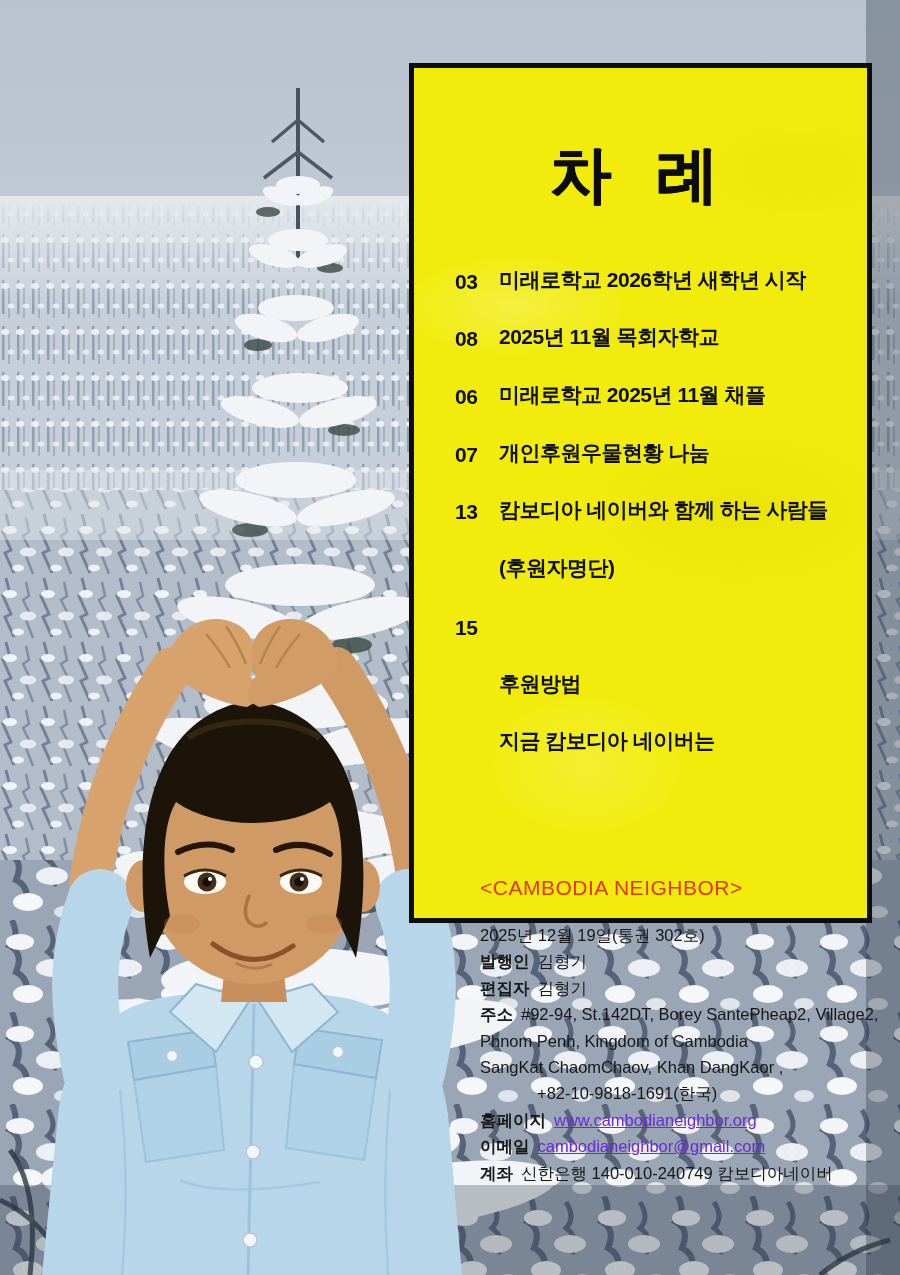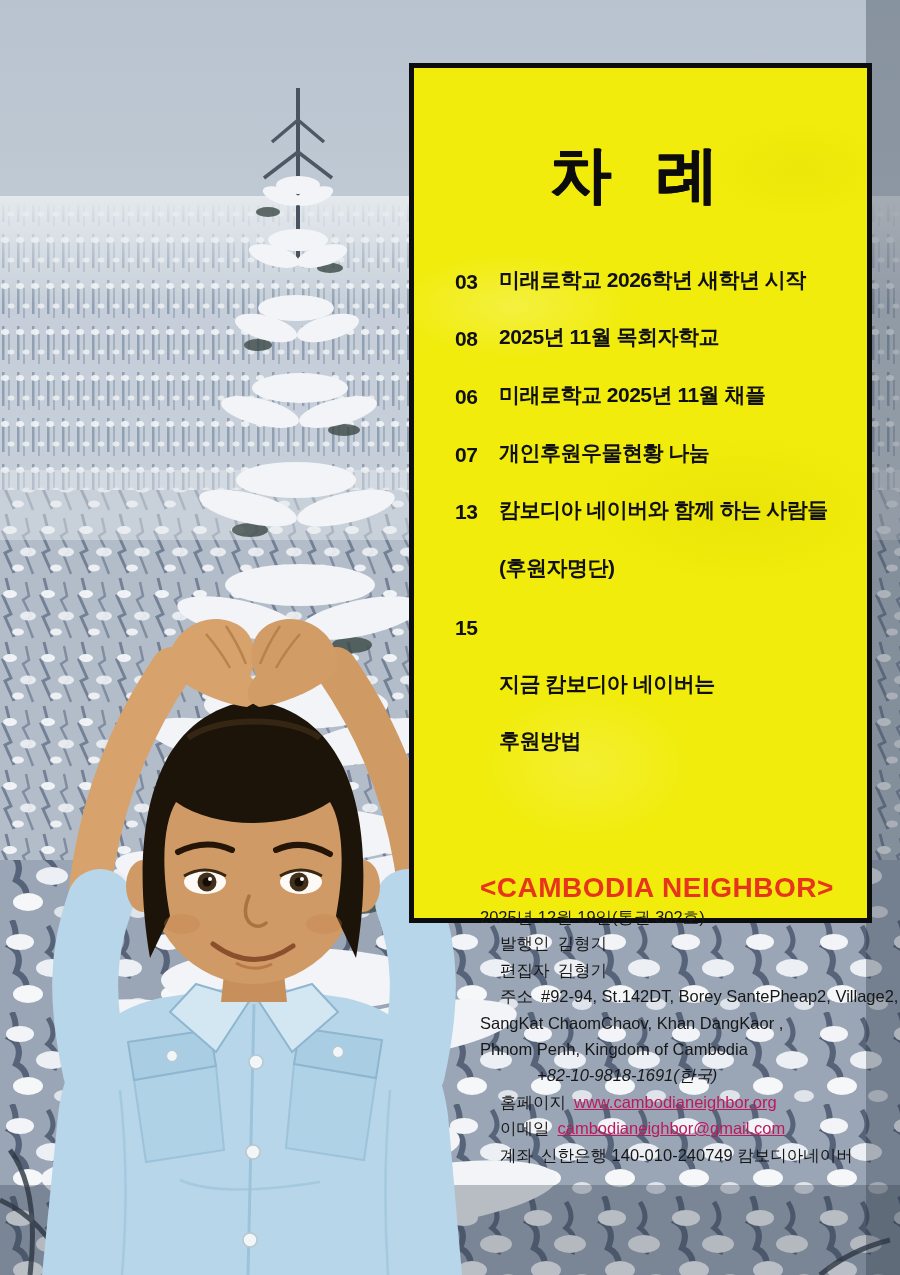--- a/index.html
+++ b/index.html
@@ -27,25 +27,25 @@
     font-size:62px;font-weight:900;color:#0c0c0c;letter-spacing:14px;
     text-shadow:1px 0 0 #0c0c0c;line-height:1;white-space:nowrap;
   }
   .toc{position:absolute;left:41px;top:168px;right:14px;}
   .toc-row{display:flex;align-items:flex-end;height:57.7px;
     font-size:21px;font-weight:700;color:#101010;letter-spacing:-0.5px;white-space:nowrap;}
   .toc-num{flex:0 0 44px;}
   
   .pub{position:absolute;left:66px;top:806px;right:10px;
     font-size:16.5px;line-height:26.4px;color:#171717;white-space:nowrap;}
-  .pub-heading{font-size:28px;font-weight:700;color:#e8341c;letter-spacing:.5px;
-    margin-bottom:2px;line-height:28px;}
-  .plabel{font-weight:400;margin-right:8px;margin-left:20px;}
-  .indent{padding-left:57px;font-style:italic;}
-  .link{color:#be185d;text-decoration:underline;cursor:pointer;}
+  .pub-heading{font-size:21px;font-weight:400;color:#e8341c;letter-spacing:.5px;
+    margin-bottom:20px;line-height:28px;}
+  .plabel{font-weight:700;margin-right:8px;}
+  .indent{padding-left:57px;}
+  .link{color:#6d28d9;text-decoration:underline;cursor:pointer;}
 </style>
 </head>
 <body>
 
 <svg class="bg" viewBox="0 0 900 1275" aria-hidden="true">
   <defs>
     <linearGradient id="sky" x1="0" y1="0" x2="0" y2="1">
       <stop offset="0" stop-color="#b9c3cf"></stop>
       <stop offset="0.55" stop-color="#cfd8e0"></stop>
       <stop offset="1" stop-color="#e7ebef"></stop>
@@ -256,47 +256,47 @@
     </div>
     <div class="toc-row">
       <span class="toc-num"></span>
       <span class="toc-label">(후원자명단)</span>
     </div>
     <div class="toc-row">
       <span class="toc-num">15</span>
     </div>
     <div class="toc-row">
       <span class="toc-num"></span>
+      <span class="toc-label">후원방법</span>
+    </div>
+    <div class="toc-row">
+      <span class="toc-num"></span>
       <span class="toc-label">지금 캄보디아 네이버는</span>
-    </div>
-    <div class="toc-row">
-      <span class="toc-num"></span>
-      <span class="toc-label">후원방법</span>
     </div>
   </div>
 
   <div class="pub">
     <div class="pub-heading">&lt;CAMBODIA NEIGHBOR&gt;</div>
     <div class="pub-line">
       <span>2025년 12월 19일(통권 302호)</span>
     </div>
     <div class="pub-line">
       <span class="plabel">발행인</span><span>김형기</span>
     </div>
     <div class="pub-line">
       <span class="plabel">편집자</span><span>김형기</span>
     </div>
     <div class="pub-line">
       <span class="plabel">주소</span><span>#92-94, St.142DT, Borey SantePheap2, Village2,</span>
     </div>
     <div class="pub-line">
+      <span>Phnom Penh, Kingdom of Cambodia</span>
+    </div>
+    <div class="pub-line">
       <span>SangKat ChaomChaov, Khan DangKaor ,</span>
-    </div>
-    <div class="pub-line">
-      <span>Phnom Penh, Kingdom of Cambodia</span>
     </div>
     <div class="pub-line indent">
       <span>+82-10-9818-1691(한국)</span>
     </div>
     <div class="pub-line">
       <span class="plabel">홈페이지</span><a class="link">www.cambodianeighbor.org</a>
     </div>
     <div class="pub-line">
       <span class="plabel">이메일</span><a class="link">cambodianeighbor@gmail.com</a>
     </div>

